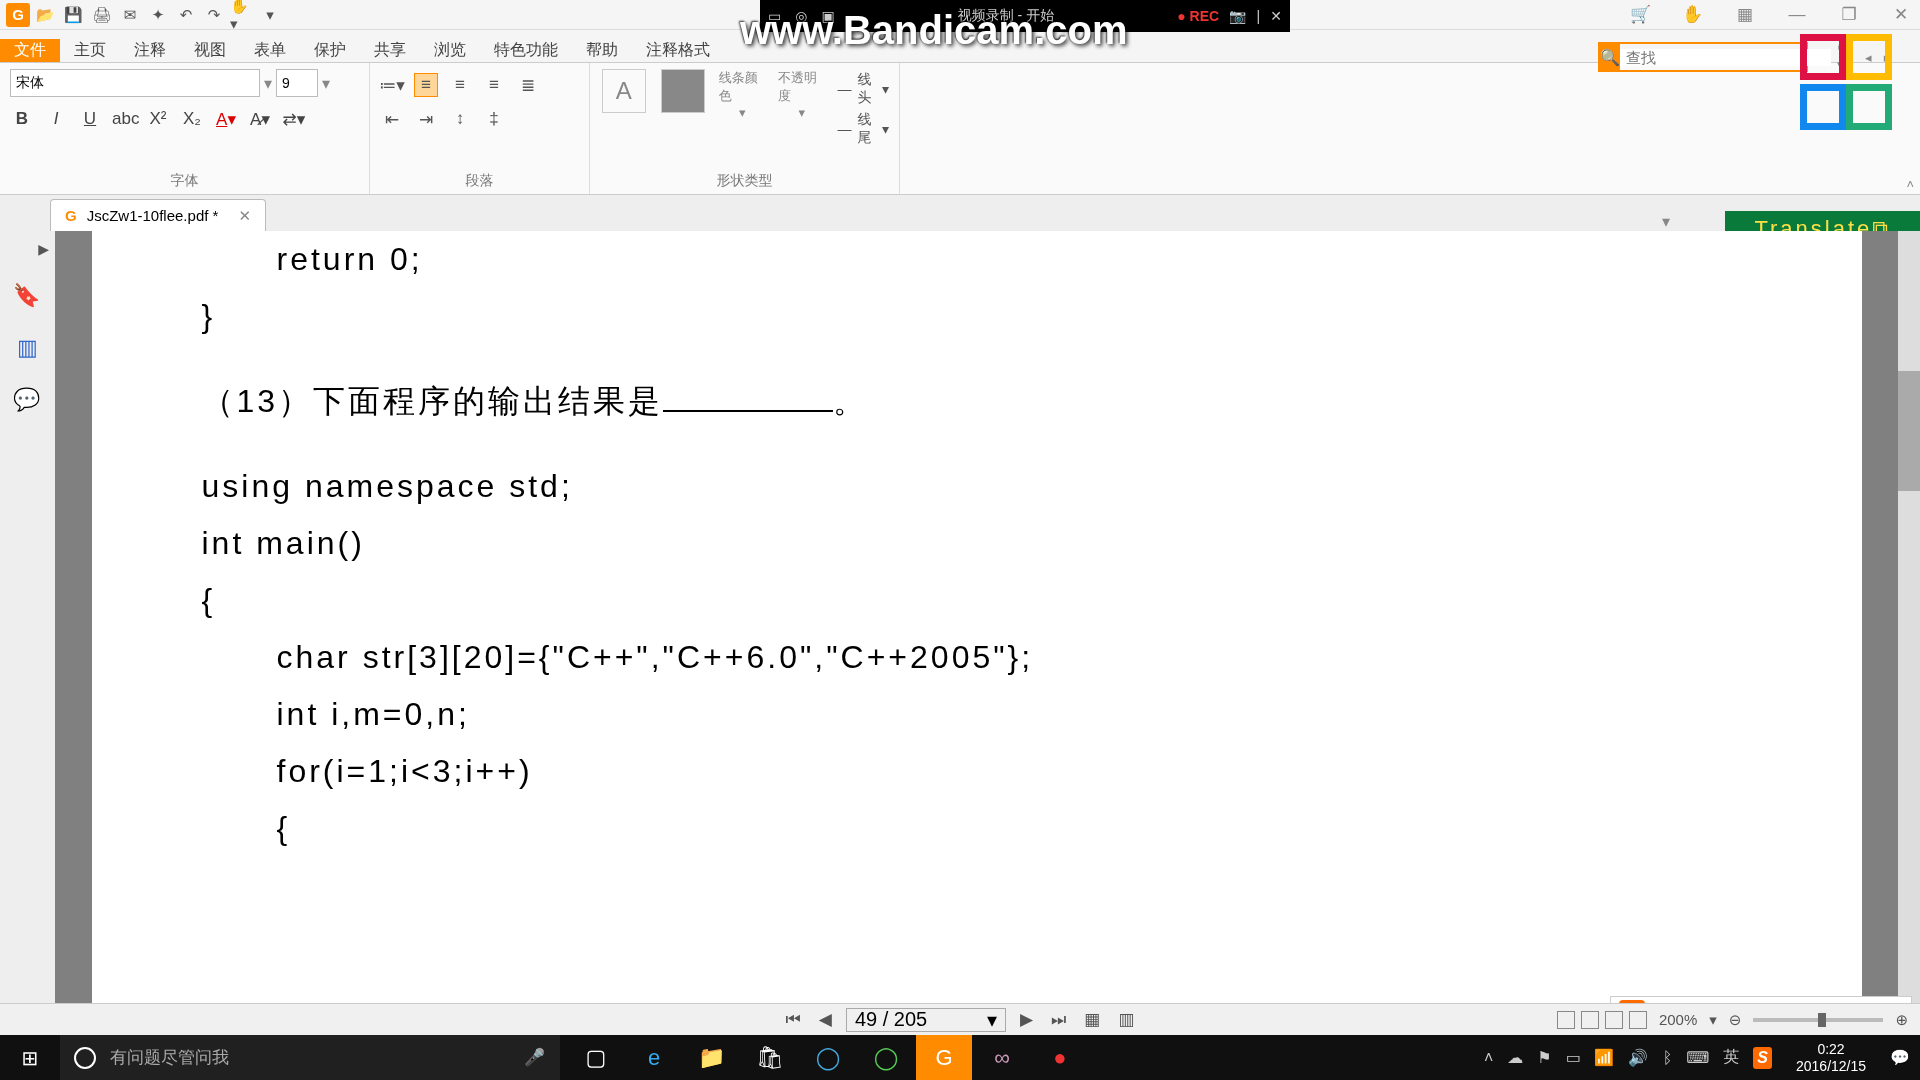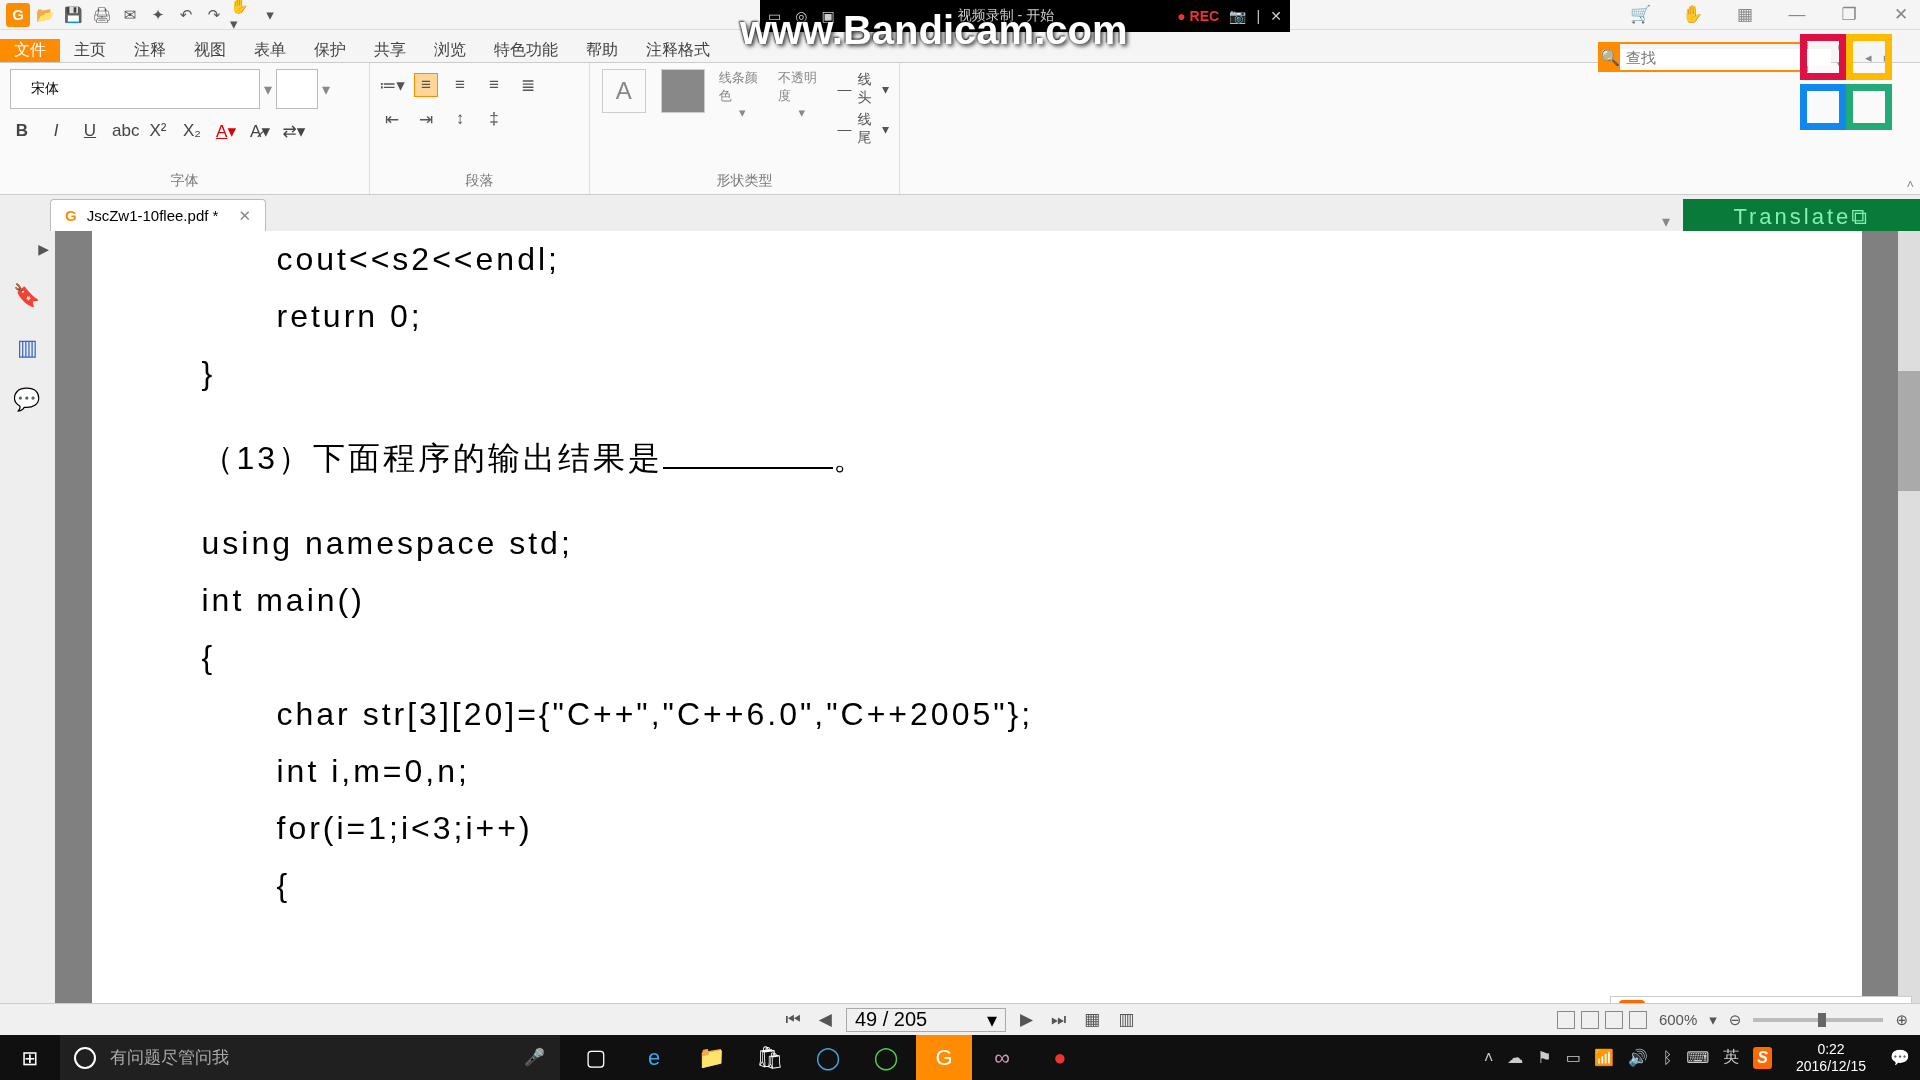--- a/index.html
+++ b/index.html
@@ -17,21 +17,21 @@
 
 .menubar { height:33px; background:#f5f5f5; display:flex; align-items:stretch; border-bottom:1px solid #ccc; }
 .menubar .mitem { padding:0 14px; display:flex; align-items:center; font-size:16px; color:#444; cursor:pointer;margin-top:9px; }
 .menubar .mitem.active { background:#ff8c00; color:#fff; }
 
 
 .ribbon { height:132px; background:#fafafa; border-bottom:1px solid #ccc; display:flex; position:relative; }
 .rgroup { border-right:1px solid #ddd; padding:6px 10px 0 10px; display:flex; flex-direction:column; }
 .rgroup .glabel { text-align:center; font-size:14px; color:#777; margin-top:auto; padding-bottom:4px; }
 .font-row { display:flex; align-items:center; gap:4px; }
-.font-row select, .font-row input { height:40px; border:1px solid #bbb; font-size:14px; padding:0 20px; }
+.font-row select, .font-row input { height:28px; border:1px solid #bbb; font-size:14px; padding:0 5px; }
 .font-row .fname { width:250px; }
 .font-row .fsize { width:42px; }
 .btnrow { display:flex; gap:10px; margin-top:12px; }
 .btnrow span { font-size:17px; color:#444; width:24px; text-align:center; }
 .para-top { display:flex; gap:10px; align-items:center; margin-top:4px;}
 .para-top span { width:24px; height:24px; display:flex; align-items:center; justify-content:center; font-size:17px; color:#555; }
 .para-top .selected { background:#ffd699; border:1px solid #ff8c00; }
 .shape-col { display:flex; gap:12px; align-items:flex-start; }
 .shape-item { display:flex; flex-direction:column; align-items:center; font-size:13px; color:#888; width:56px; }
 .shape-item .sicon { width:44px; height:44px; border:1px solid #ccc; margin-bottom:4px; display:flex; align-items:center; justify-content:center; font-size:24px; color:#888;}
@@ -48,21 +48,21 @@
 .searchbox { position:absolute; right:112px; top:42px; width:210px; height:30px; border:2px solid #ff8c00; display:flex; align-items:center; }
 .searchbox .sicon { width:30px; height:26px; background:#ff8c00; color:#fff; display:flex; align-items:center; justify-content:center;}
 .searchbox input { flex:1; border:none; outline:none; font-size:15px; padding:0 6px;}
 .searchbox .schev { color:#888; padding:0 6px; font-size:13px;}
 
 
 .tabstrip { height:36px; background:#eee; display:flex; align-items:end; padding-left:50px; position:relative; }
 .doctab { background:#fff; border:1px solid #bbb; border-bottom:none; height:32px; padding:0 14px; display:flex; align-items:center; gap:10px; font-size:15px; border-radius:4px 4px 0 0;}
 .doctab .dicon { color:#ff8c00; font-weight:bold;}
 .doctab .close { color:#888; font-size:15px; margin-left:10px;}
-.translate-btn { position:absolute; right:0; top:4px; height:36px; background:#0a7a3a; color:#86efac; padding:0 50px; font-size:22px; letter-spacing:3px; display:flex; align-items:center;}
+.translate-btn { position:absolute; right:0; top:16px; height:36px; background:#0a7a3a; color:#fde047; padding:0 29px; font-size:22px; letter-spacing:3px; display:flex; align-items:center;}
 
 
 .docarea { position:absolute; top:231px; left:0; right:0; bottom:45px; background:#808080; display:flex; }
 .sidepanel { width:55px; background:#eee; display:flex; flex-direction:column; align-items:center; padding-top:10px; gap:26px;}
 .sidepanel span { font-size:22px; color:#777; }
 .sidepanel .arrow { font-size:14px; align-self:flex-end; margin-right:6px; color:#555;}
 .page-wrap { flex:1; display:flex; justify-content:center; overflow:hidden; position:relative;}
 .page { width:1770px; background:#fff; margin-top:0; padding:0 80px 40px 110px; font-family:"Consolas","Courier New",monospace; font-size:32px; line-height:1.78; letter-spacing:3px; color:#000;}
 .page .qline { font-family:"SimSun","Microsoft YaHei",serif; }
 .page .blank { display:inline-block; border-bottom:2px solid #000; width:170px; vertical-align:baseline;}
@@ -237,21 +237,20 @@
 
 <div class="docarea">
   <div class="sidepanel">
     <span class="arrow">▶</span>
     <span>🔖</span>
     <span style="color:#36c">▥</span>
     <span style="color:#c93">💬</span>
   </div>
   <div class="page-wrap">
     <div class="page">
-      <div class="ind1">cout&lt;&lt;s2&lt;&lt;endl;</div>
       <div class="ind1">return 0;</div>
       <div>}</div>
       <div class="qline" style="margin:28px 0">
         <span>（13）下面程序的输出结果是</span><span class="blank"></span><span>。</span>
       </div>
       <div>using namespace std;</div>
       <div>int main()</div>
       <div>{</div>
       <div class="ind1">char str[3][20]={"C++","C++6.0","C++2005"};</div>
       <div class="ind1">int i,m=0,n;</div>
@@ -303,21 +302,21 @@
   <span class="navbtn">⏭</span>
   <span class="navbtn">▦</span>
   <span class="navbtn">▥</span>
   <div class="right-controls">
     <div class="view-icons">
         <span></span>
         <span></span>
         <span></span>
         <span></span>
       </div>
-    <span>600%</span> ▾
+    <span>200%</span> ▾
     <span>⊖</span>
     <div class="zoom-slider"></div>
     <span>⊕</span>
   </div>
 </div>
 
 <div class="taskbar">
   <div class="start">⊞</div>
   <div class="search">
     <span class="circle"></span>

